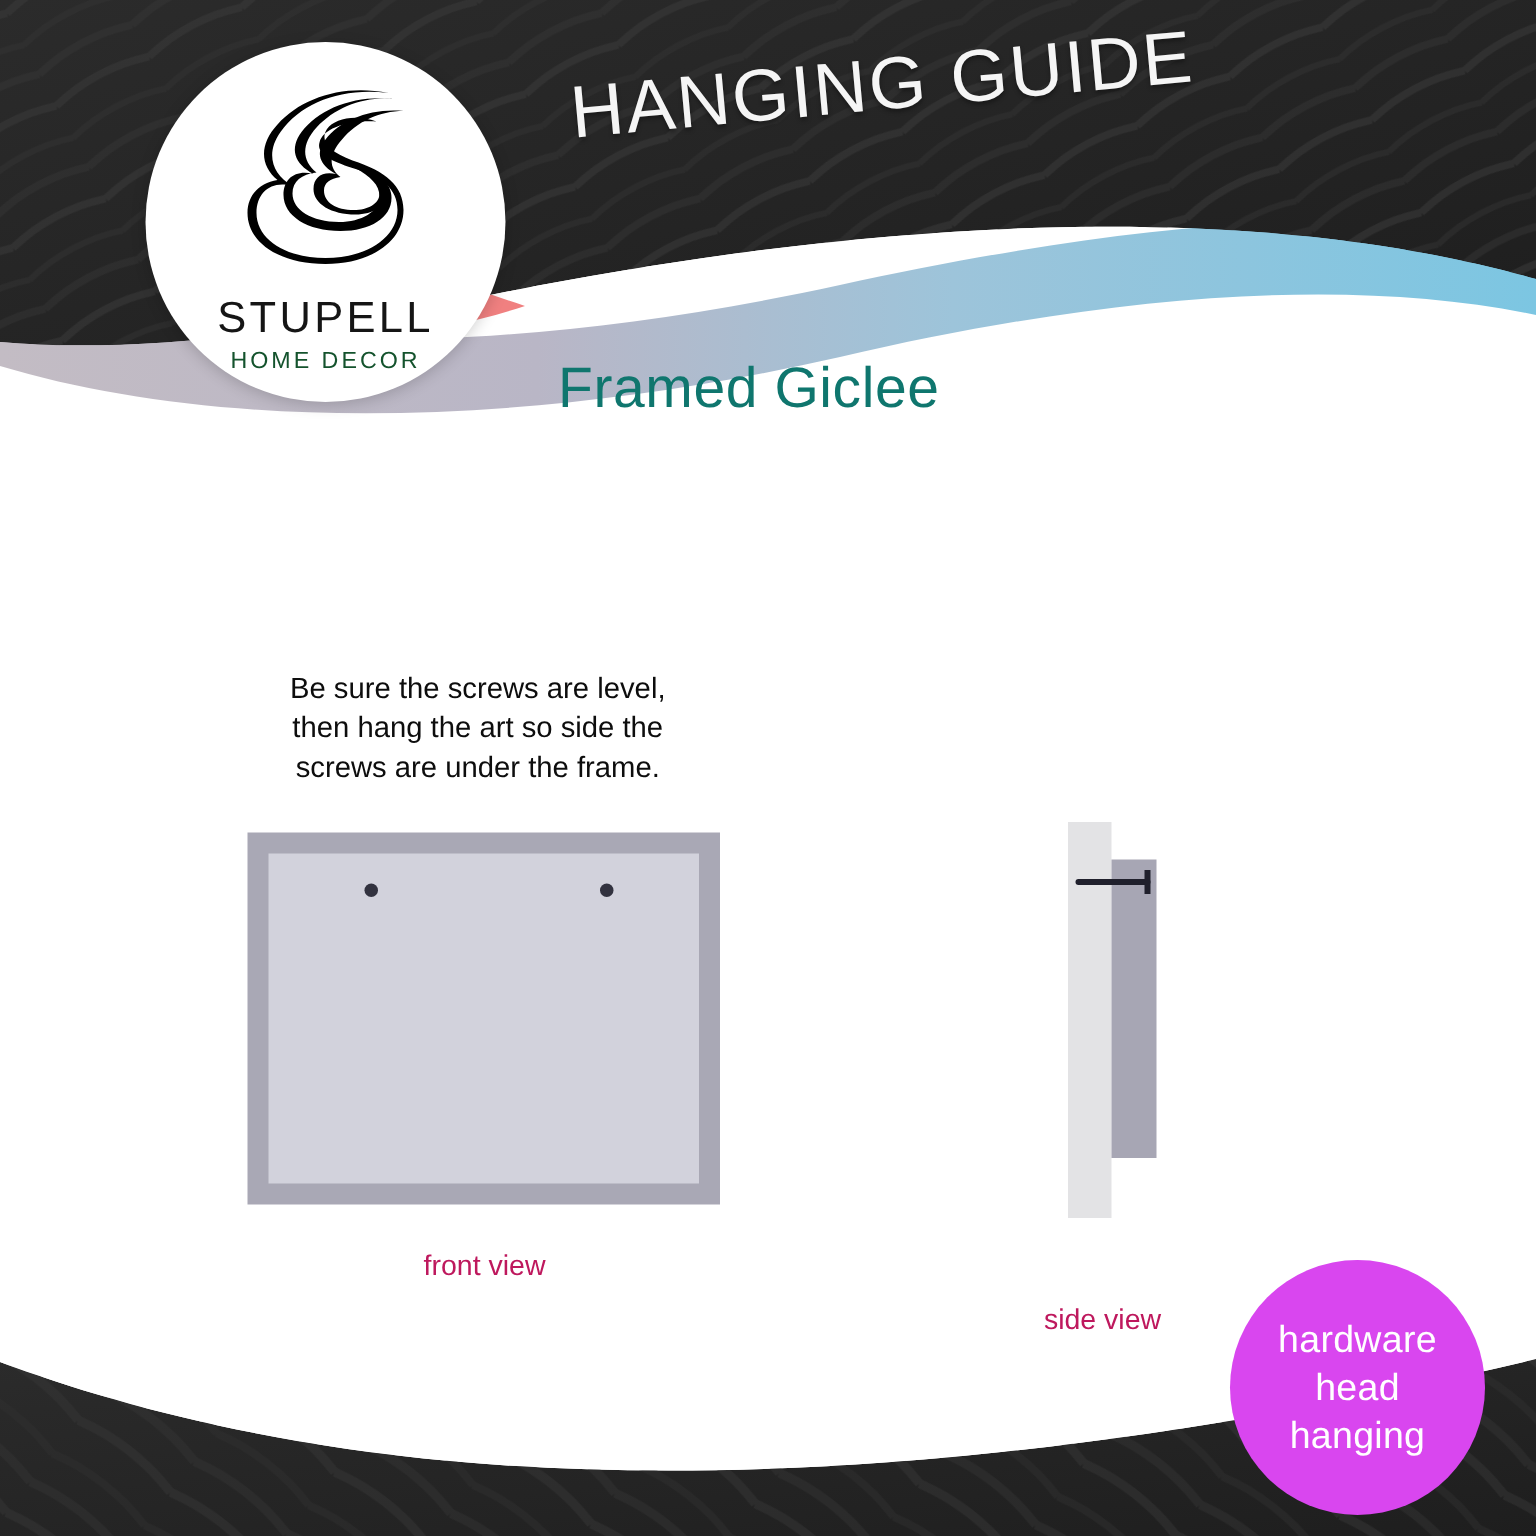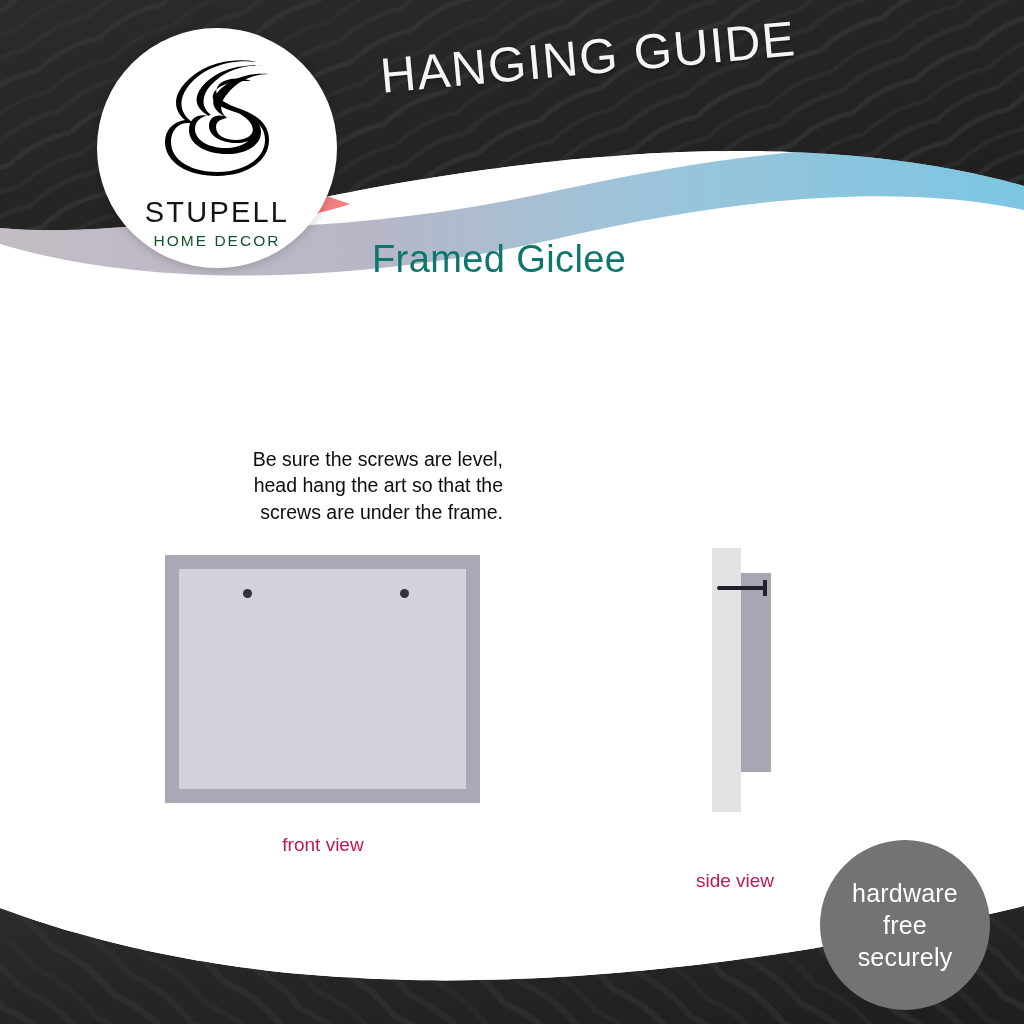--- a/index.html
+++ b/index.html
@@ -124,24 +124,23 @@
     position: absolute;
     font-family: "Liberation Sans", sans-serif;
     font-size: 19.5px;
     font-weight: 500;
     color: #0d0d0d;
     line-height: 1.35;
     text-align: center;
     z-index: 3;
   }
   #caption-front {
-    left: 158px;
+    left: 146px;
     top: 446px;
     width: 345px;
-    text-align: right;
   }
   #caption-side {
     left: 600px;
     top: 450px;
     width: 290px;
   }
 
   .view-label {
     position: absolute;
     font-family: "Liberation Sans", sans-serif;
@@ -238,21 +237,21 @@
   }
 
   
   #hardware-badge {
     position: absolute;
     left: 820px;
     top: 840px;
     width: 170px;
     height: 170px;
     border-radius: 50%;
-    background: #737373;
+    background: #d946ef;
     z-index: 6;
     display: flex;
     flex-direction: column;
     align-items: center;
     justify-content: center;
   }
   #hardware-badge span {
     display: block;
     color: #ffffff;
     font-family: "Liberation Sans", sans-serif;
@@ -328,21 +327,21 @@
       <span class="brand">STUPELL</span>
       <span class="sub">HOME DECOR</span>
     </div>
   </div>
 
   <div id="product-type">Framed Giclee</div>
 
 
   <div id="caption-front" class="caption">
     <div>Be sure the screws are level,</div>
-    <div>head hang the art so that the</div>
+    <div>then hang the art so side the</div>
     <div>screws are under the frame.</div>
   </div>
 
 
   <div id="front-view">
     <div id="front-view-mat"></div>
     <div id="screw-left" class="screw-dot"></div>
     <div id="screw-right" class="screw-dot"></div>
   </div>
 
@@ -351,17 +350,17 @@
     <div id="side-frame"></div>
     <div id="side-nail"></div>
     <div id="side-nail-head"></div>
   </div>
 
   <div id="label-front" class="view-label">front view</div>
   <div id="label-side" class="view-label">side view</div>
 
   <div id="hardware-badge">
     <span>hardware</span>
-    <span>free</span>
-    <span>securely</span>
+    <span>head</span>
+    <span>hanging</span>
   </div>
 
 </div>
 
 </body></html>

